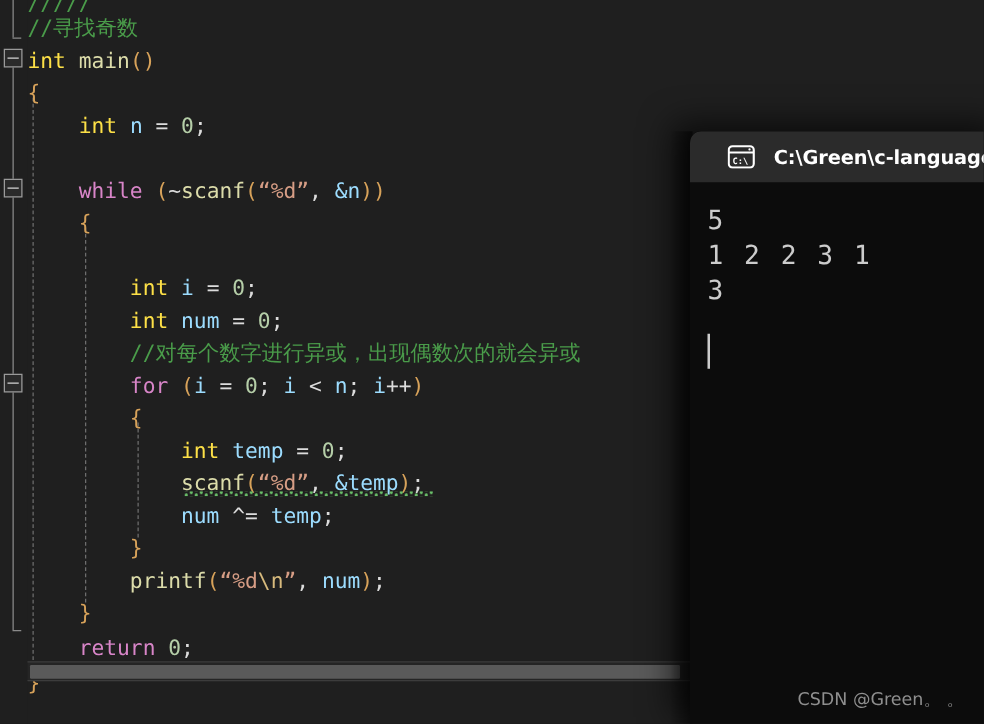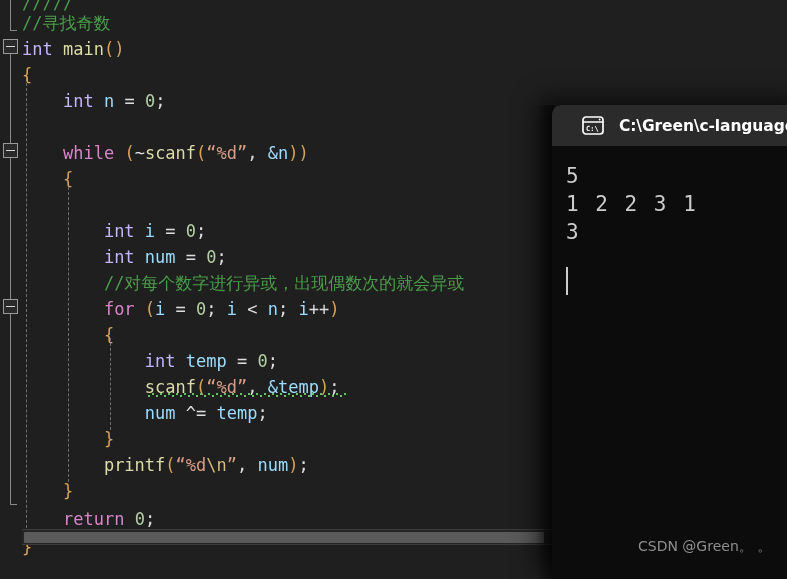--- a/index.html
+++ b/index.html
@@ -83,21 +83,21 @@
   .ln {
     position: absolute;
     left: 0;
     height: 26px;
     white-space: pre;
   }
 
   
   .t-cmt   { color: #4a9c4a; }
   .t-kw    { color: #d885c8; }
-  .t-type  { color: #c4b5fd; text-align: right; }
+  .t-type  { color: #fde047; text-align: right; }
   .t-fn    { color: #dcdcaa; }
   .t-str   { color: #d69d85; }
   .t-num   { color: #b5cea8; }
   .t-var   { color: #9cdcfe; }
   .t-punc  { color: #dcdcdc; }
   .t-brace { color: #d7a25a; }
   .t-op    { color: #dcdcdc; }
   .t-esc   { color: #d7ba7d; }
 
   .squiggle {
@@ -188,21 +188,21 @@
     top: 121px;
     width: 2px;
     height: 28px;
     background: #cccccc;
   }
 
   
   #watermark {
     position: absolute;
     left: 638px;
-    top: 538px;
+    top: 551px;
     color: #8f8f8f;
     font-family: "DejaVu Sans", "Liberation Sans", sans-serif;
     font-size: 14px;
     white-space: nowrap;
   }
 
   
   .shadow-strip {
     position: absolute;
     left: 536px;

